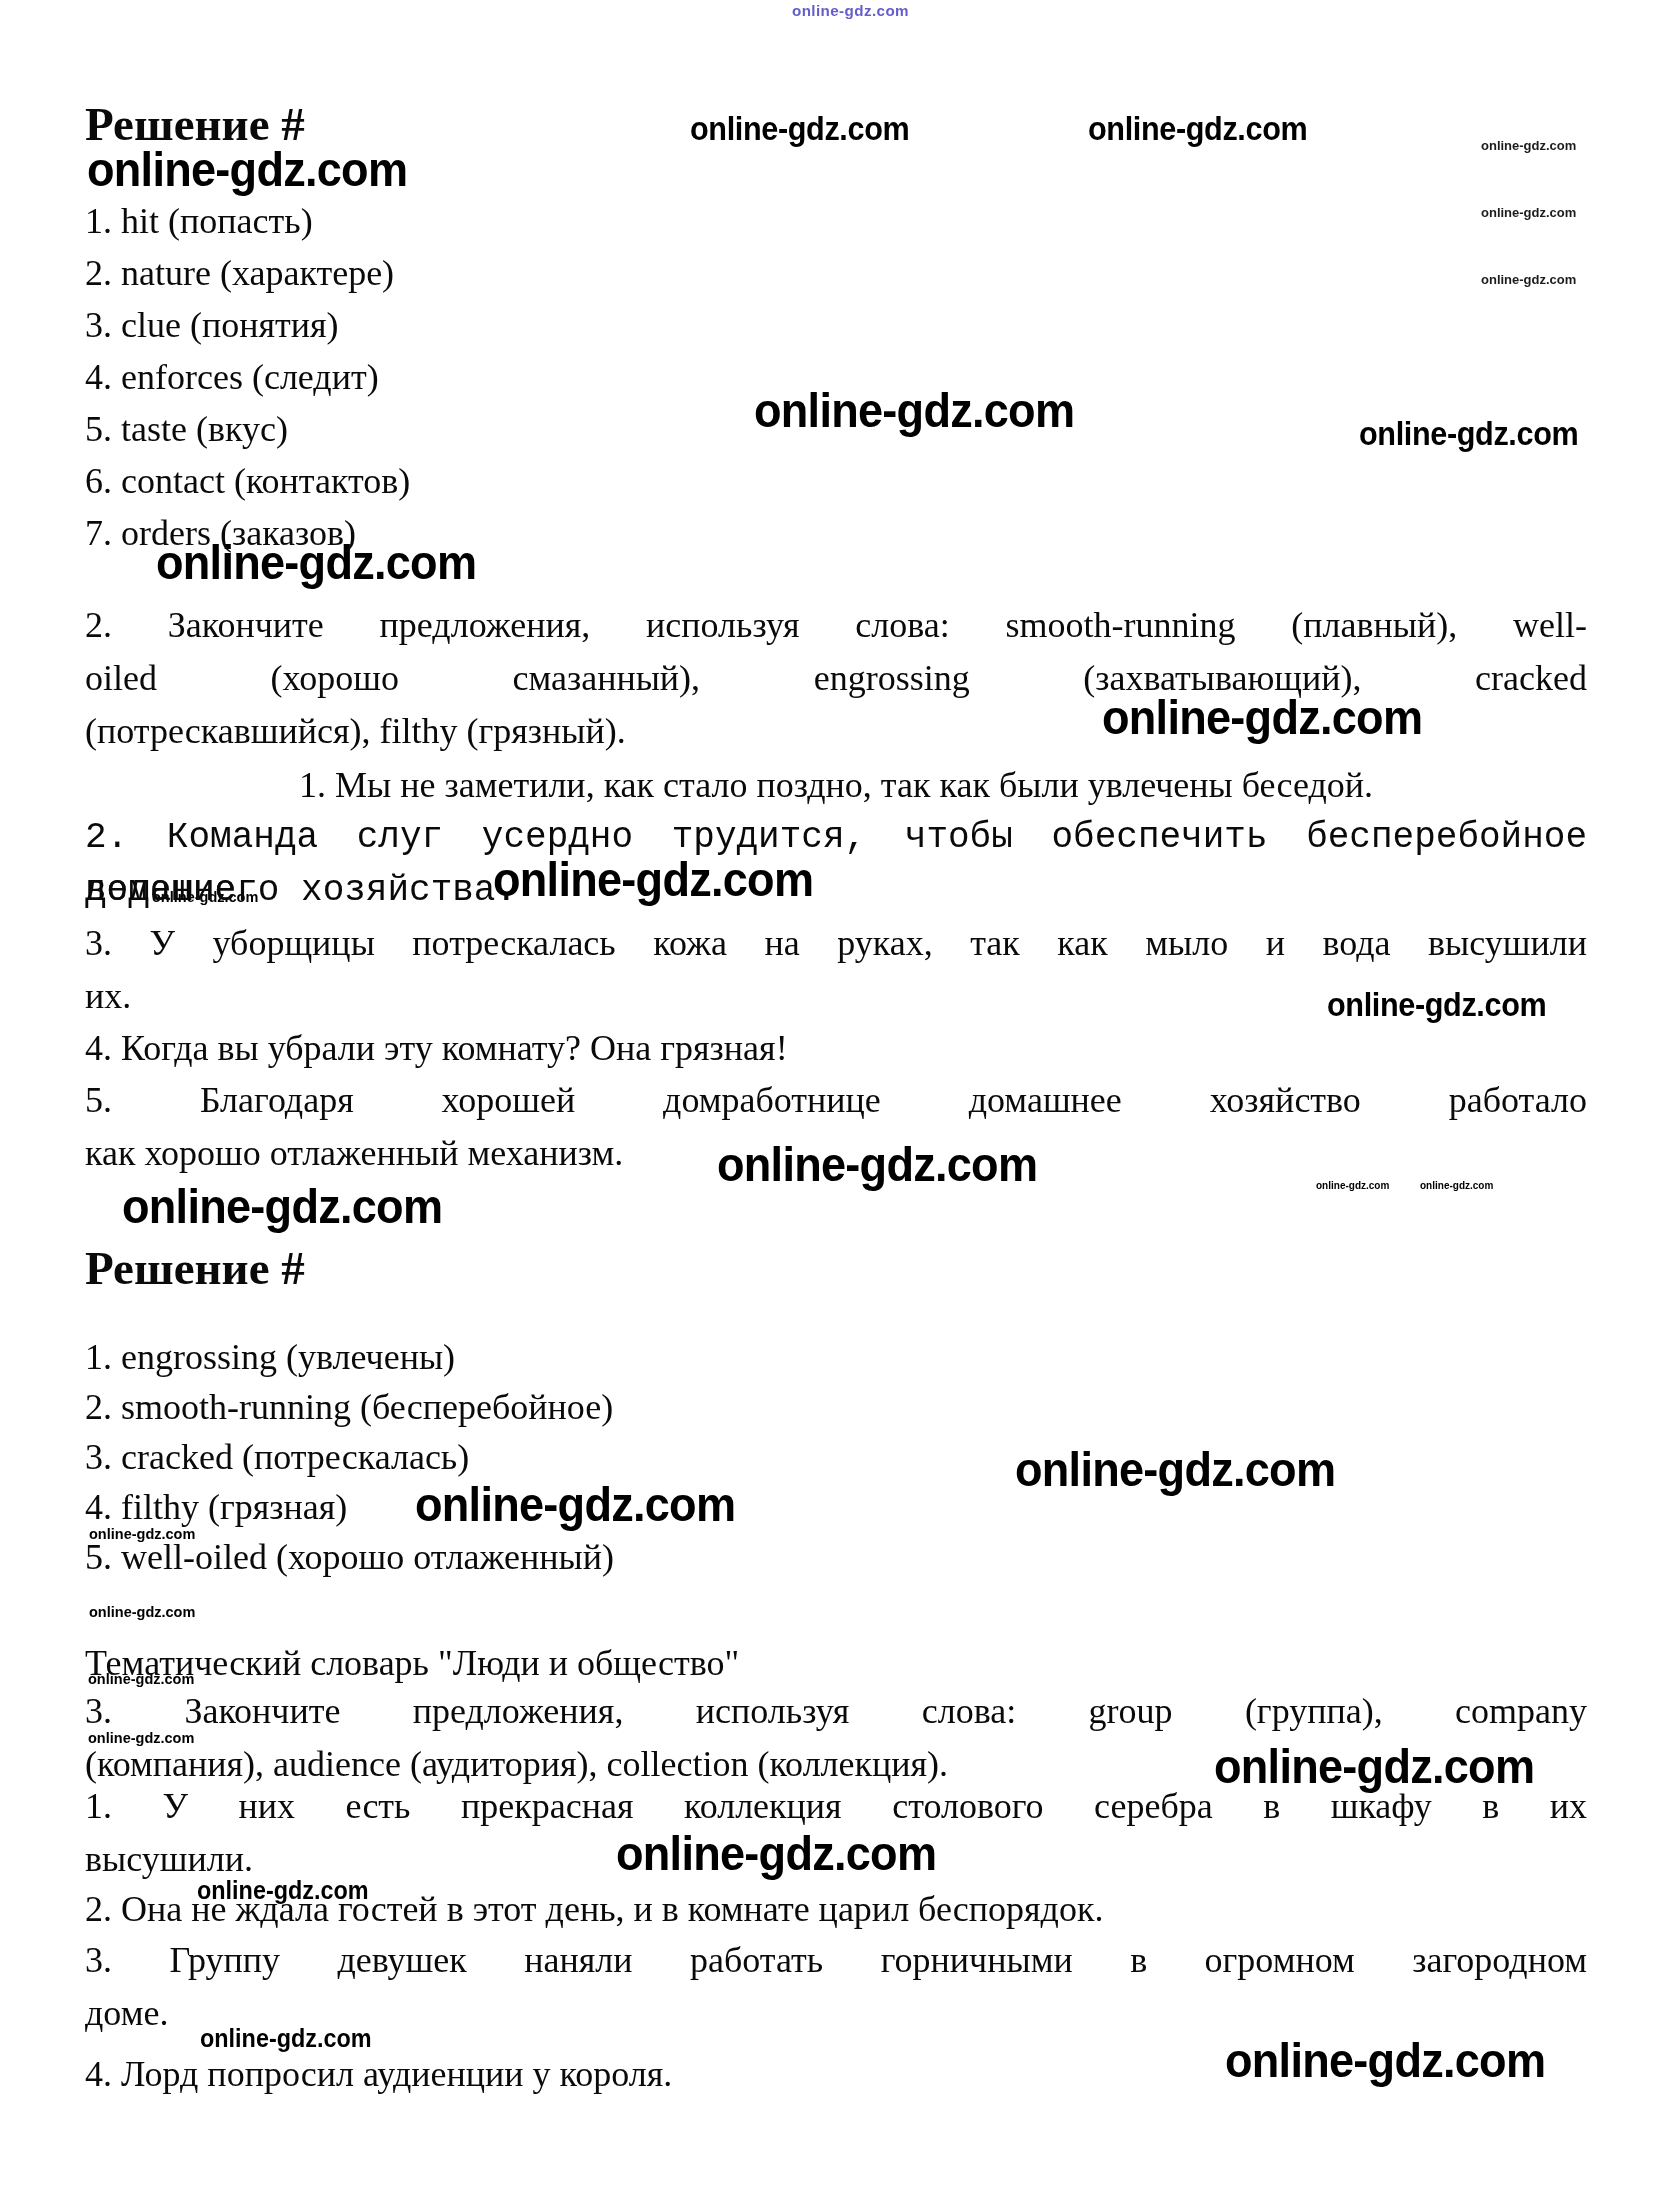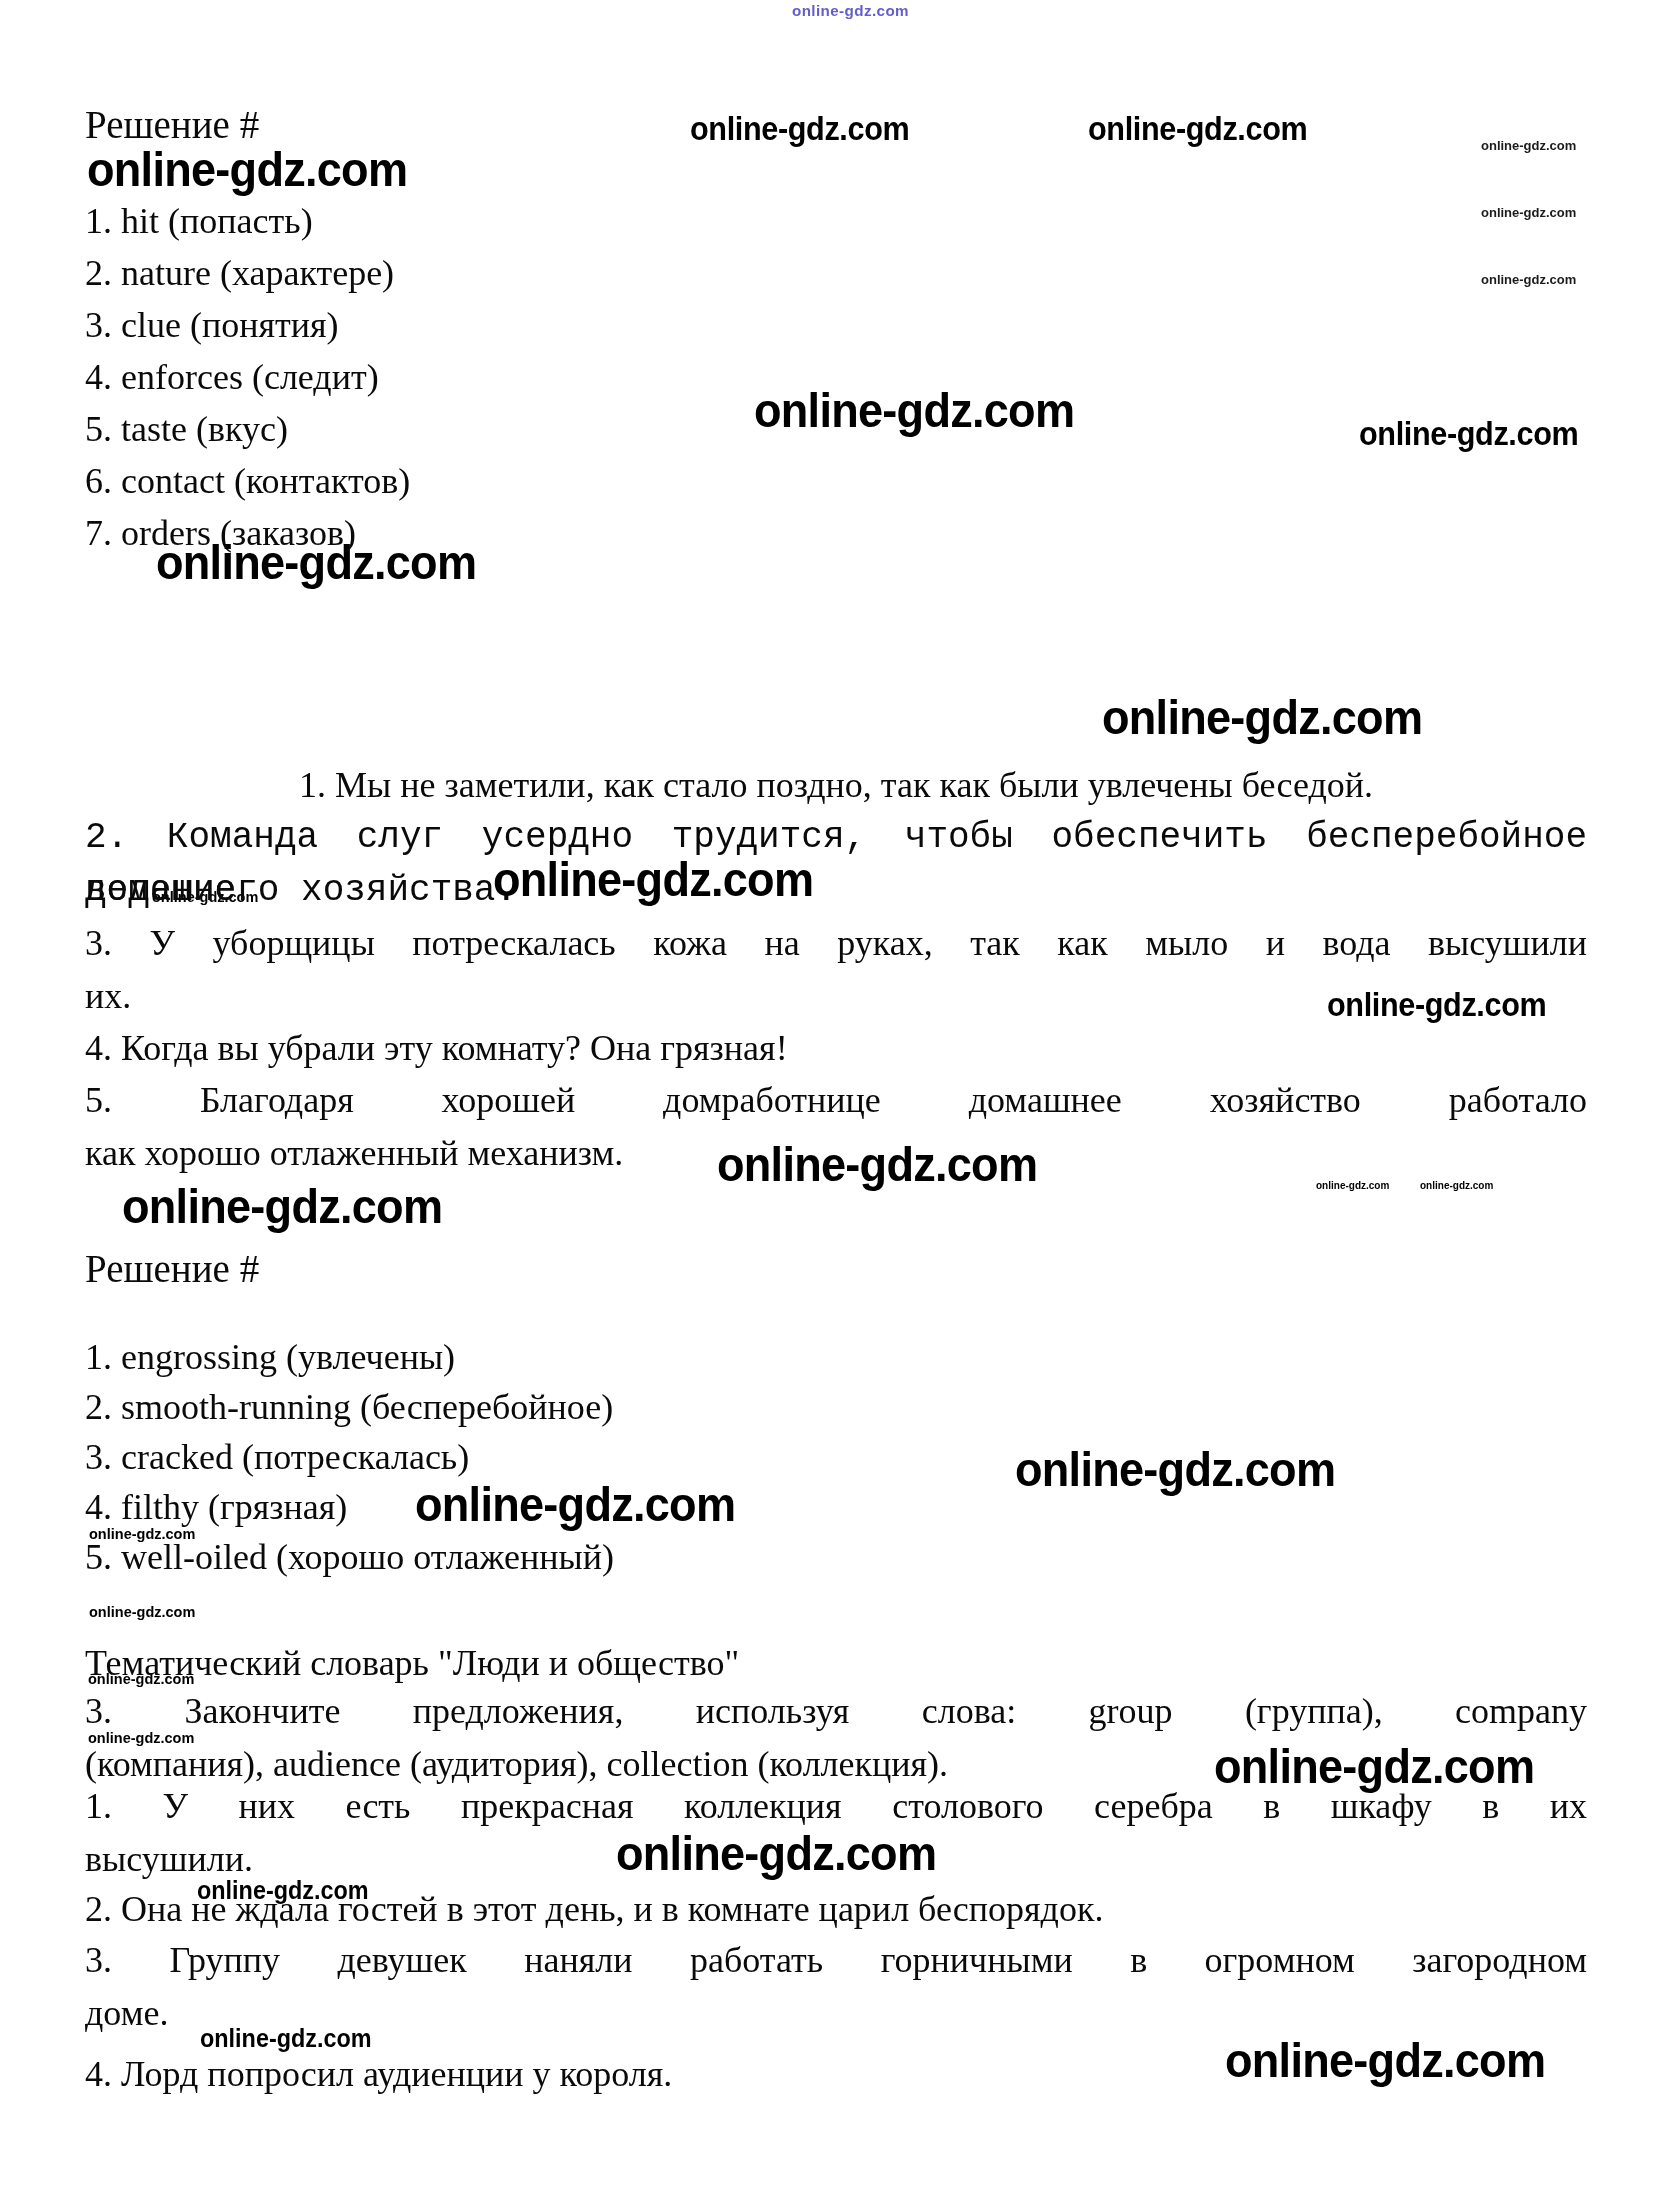--- a/index.html
+++ b/index.html
@@ -9,21 +9,21 @@
     height:2194px;
     background:#ffffff;
     overflow:hidden;
     font-family:"Liberation Serif", serif;
     color:#0a0a0a;
   }
   
   .doc{position:absolute;left:85px;width:1502px;font-size:36px;}
   .doc .line{line-height:53px;height:53px;white-space:nowrap;}
   .jf{text-align:justify;text-align-last:justify;white-space:normal !important;}
-  .heading{font-weight:400;font-size:39px;line-height:53px;}
+  .heading{font-weight:700;font-size:47px;line-height:53px;}
   .list1 .line{line-height:52px;height:52px;}
   .list2 .line{line-height:50px;height:50px;}
   
   .wm{
     position:absolute;
     font-family:"Liberation Sans", sans-serif;
     font-weight:700;
     color:#000;
     white-space:nowrap;
     transform-origin:left top;
@@ -124,20 +124,25 @@
   <div class="doc list1" id="tb-list1">
     <div class="line">1. hit (попасть)</div>
     <div class="line">2. nature (характере)</div>
     <div class="line">3. clue (понятия)</div>
     <div class="line">4. enforces (следит)</div>
     <div class="line">5. taste (вкус)</div>
     <div class="line">6. contact (контактов)</div>
     <div class="line">7. orders (заказов)</div>
   </div>
 
+  <div class="doc" id="tb-task2">
+    <div class="line jf">2. Закончите предложения, используя слова: smooth-running (плавный), well-</div>
+    <div class="line jf">oiled (хорошо смазанный), engrossing (захватывающий), cracked</div>
+    <div class="line">(потрескавшийся), filthy (грязный).</div>
+  </div>
 
   <div class="doc" id="tb-ans2-1">
     <div class="line">1. Мы не заметили, как стало поздно, так как были увлечены беседой.</div>
   </div>
 
   <div class="doc" id="tb-ans2-2">
     <div class="line jf">2. Команда слуг усердно трудится, чтобы обеспечить бесперебойное ведение</div>
     <div class="line">домашнего хозяйства.</div>
   </div>
 

